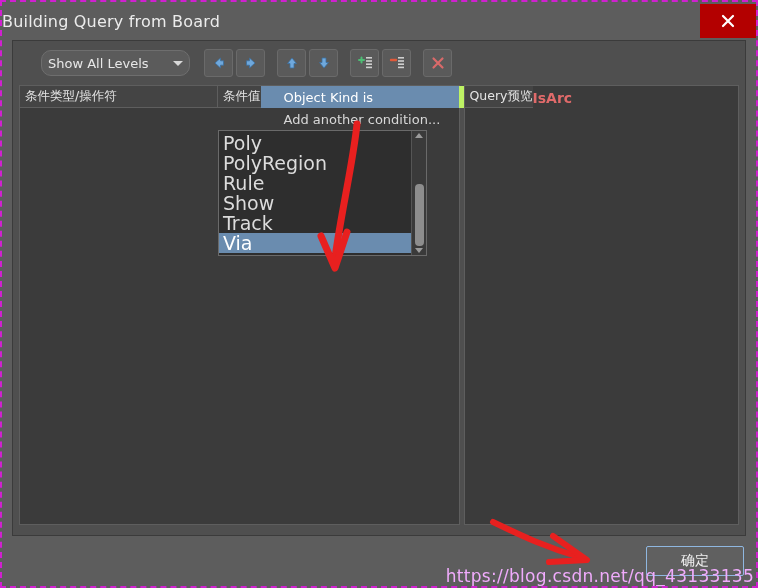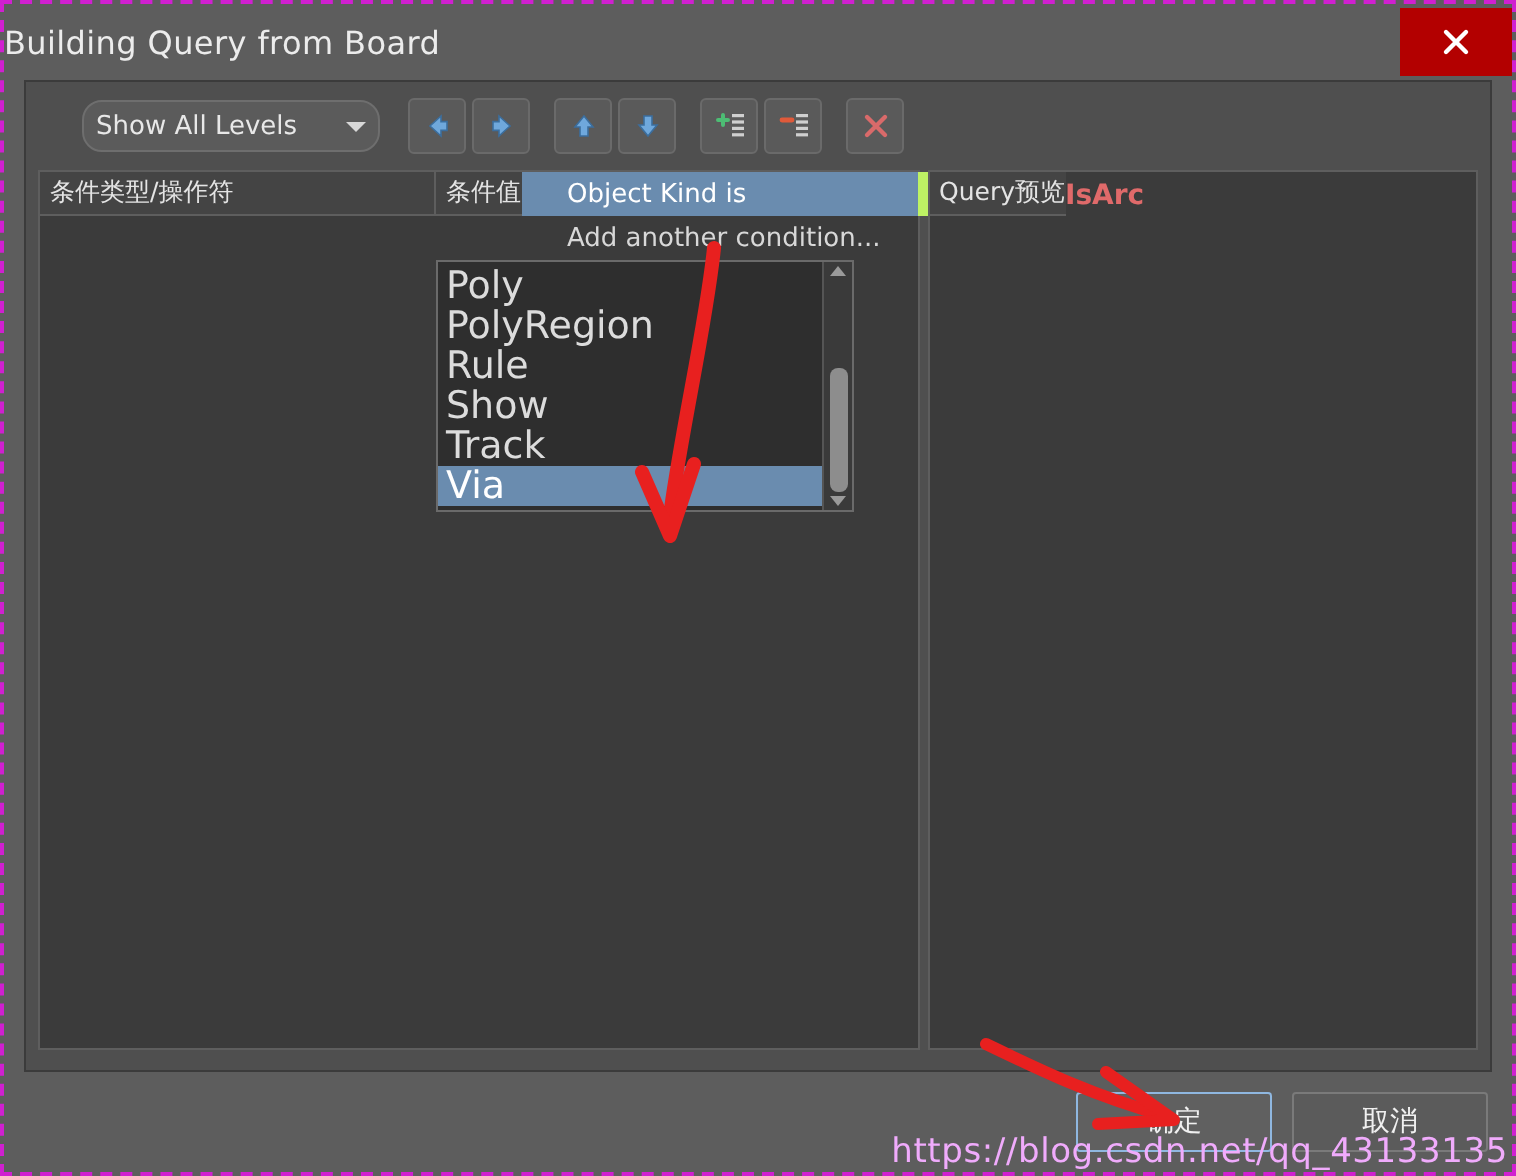--- a/index.html
+++ b/index.html
@@ -470,21 +470,20 @@
           <div id="query-text">IsArc</div>
         </div>
       </div>
 
     </div>
 
   </div>
 
   <div id="footer">
     <div class="fbtn" id="ok-button">确定</div>
-    <div class="fbtn" id="cancel-button">取消</div>
   </div>
 
 </div>
 
 <svg class="annot" style="left:305px; top:118px;" width="70" height="160" viewBox="0 0 70 160">
   <path d="M52 6 C 48 45, 36 95, 30 140" stroke="#e8201f" stroke-width="7" fill="none" stroke-linecap="round"></path>
   <path d="M16 118 L30 150 L42 114" stroke="#e8201f" stroke-width="7" fill="none" stroke-linecap="round" stroke-linejoin="round"></path>
 </svg>
 
 <svg class="annot" style="left:487px; top:518px;" width="110" height="50" viewBox="0 0 110 50">

